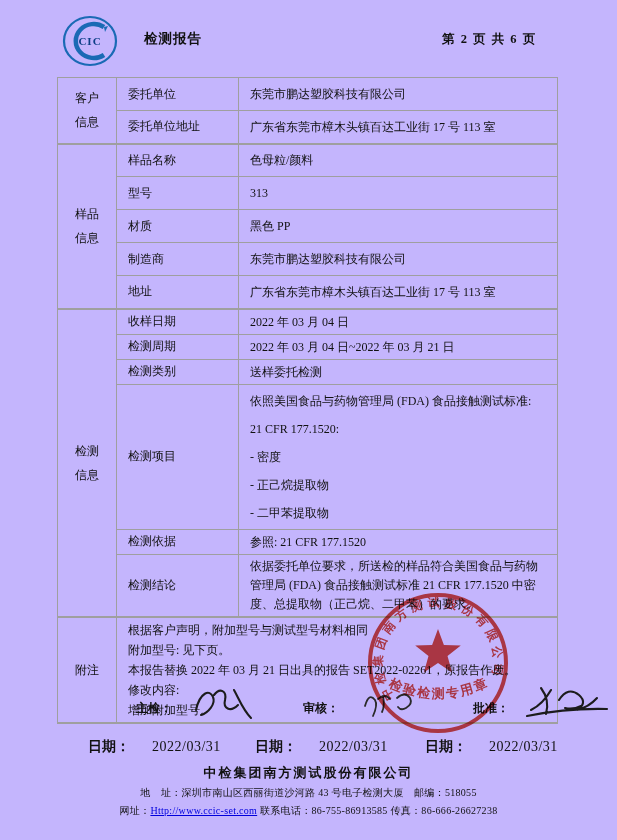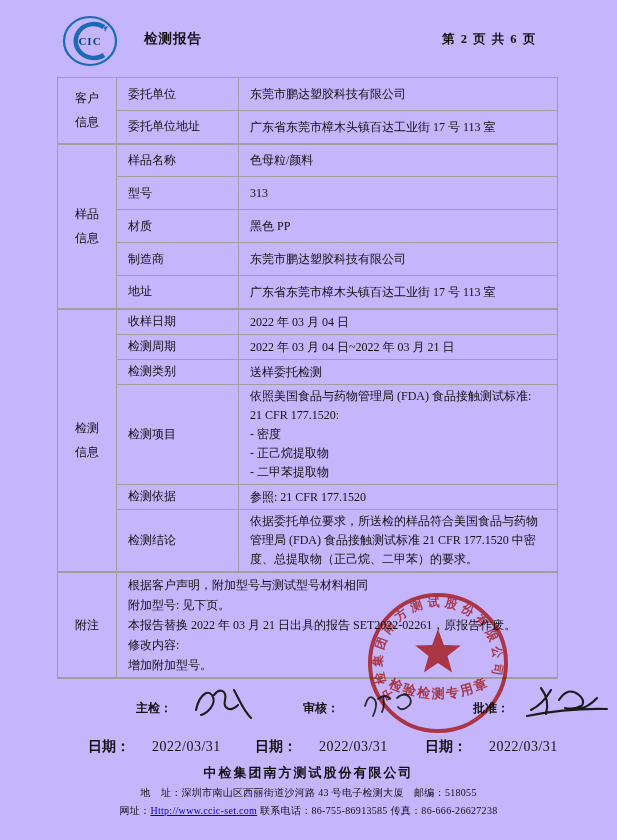--- a/index.html
+++ b/index.html
@@ -103,21 +103,21 @@
     <tr style="height:25px;">
       <td class="label-cell">检测周期</td>
       <td class="value-cell">2022 年 03 月 04 日~2022 年 03 月 21 日</td>
     </tr>
     <tr style="height:25px;">
       <td class="label-cell">检测类别</td>
       <td class="value-cell">送样委托检测</td>
     </tr>
     <tr style="height:92px;">
       <td class="label-cell">检测项目</td>
-      <td class="value-cell" style="line-height:19px;">依照美国食品与药物管理局 (FDA) 食品接触测试标准: 21 CFR 177.1520:
+      <td class="value-cell" style="line-height:28px;">依照美国食品与药物管理局 (FDA) 食品接触测试标准: 21 CFR 177.1520:
 - 密度
 - 正己烷提取物
 - 二甲苯提取物</td>
     </tr>
     <tr style="height:25px;">
       <td class="label-cell">检测依据</td>
       <td class="value-cell">参照: 21 CFR 177.1520</td>
     </tr>
     <tr style="height:58px;">
       <td class="label-cell">检测结论</td>

